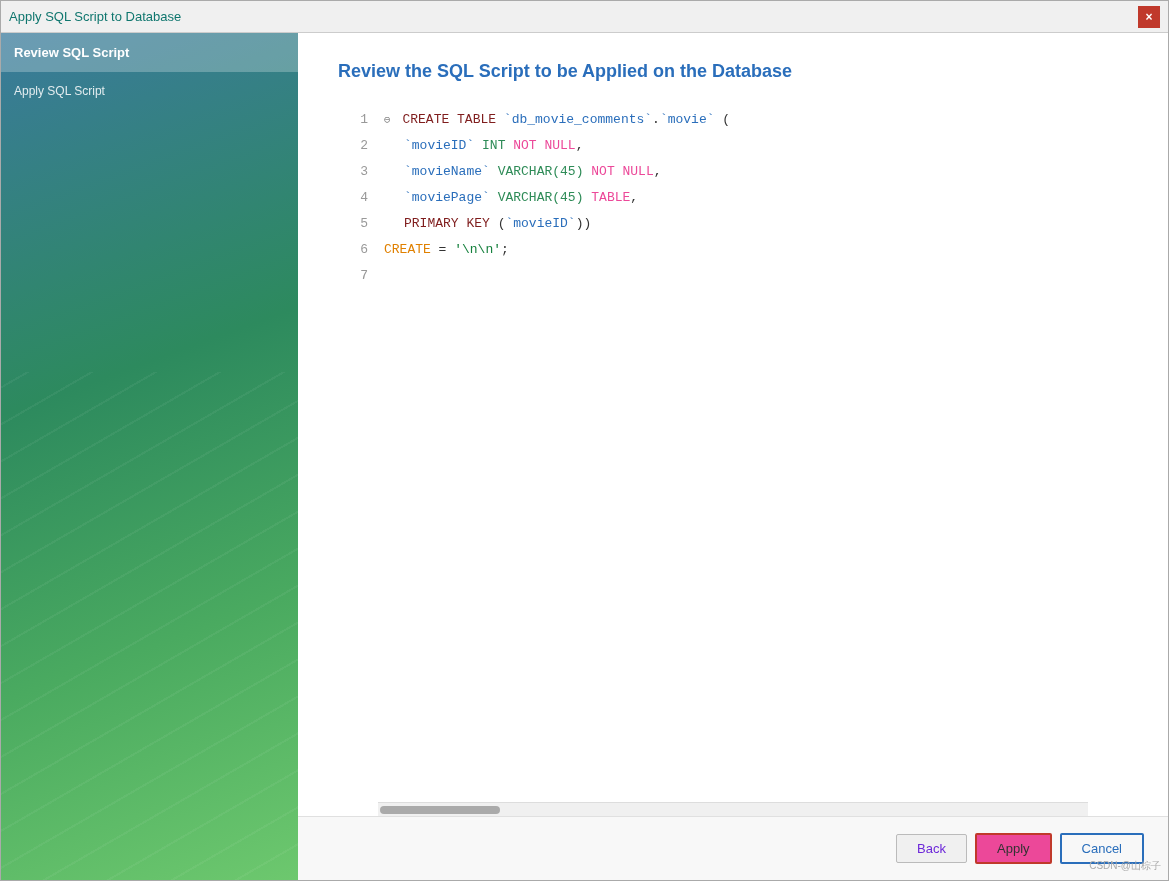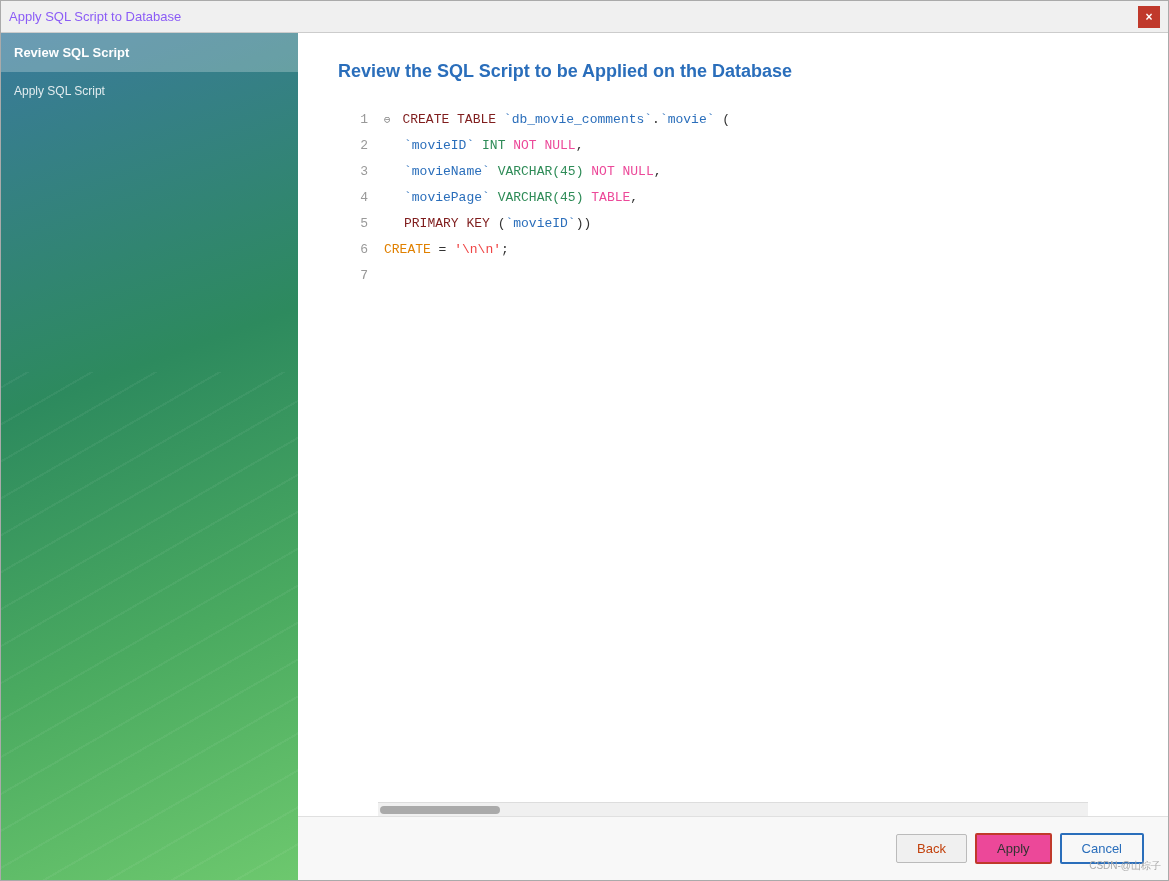--- a/index.html
+++ b/index.html
@@ -27,21 +27,21 @@
       height: 32px;
       display: flex;
       align-items: center;
       justify-content: space-between;
       padding: 0 8px;
       flex-shrink: 0;
     }
 
     .title-bar-text {
       font-size: 13px;
-      color: #8b5cf6;
+      color: #0f766e;
     }
 
     .close-btn {
       background: #c0392b;
       color: white;
       border: none;
       width: 22px;
       height: 22px;
       cursor: pointer;
       font-size: 12px;
@@ -161,21 +161,21 @@
 
     .line-content {
       color: #333;
     }
 
     
     .kw-orange { color: #7f1d1d; font-weight: normal; }  
     .kw-blue { color: #2a6ebb; }   
     .kw-green { color: #2e8b57; }  
     .kw-red { color: #ec4899; }    
-    .kw-string { color: #ef4444; }
+    .kw-string { color: #15803d; }
     .kw-comment { color: #e08000; }
     .kw-punct { color: #333; }
     .collapse-icon {
       display: inline-block;
       color: #888;
       margin-right: 4px;
       font-size: 11px;
     }
     .indent1 { margin-left: 20px; }
 
@@ -212,21 +212,21 @@
       padding: 6px 20px;
       font-size: 13px;
       cursor: pointer;
       border-radius: 2px;
       min-width: 70px;
     }
 
     .btn-back {
       background: #f0f0f0;
       border: 1px solid #bbb;
-      color: #c2410c;
+      color: #6d28d9;
     }
 
     .btn-apply {
       background: #ec4899;
       border: 2px solid #c0392b;
       color: #333;
       font-weight: normal;
     }
 
     .btn-cancel {

